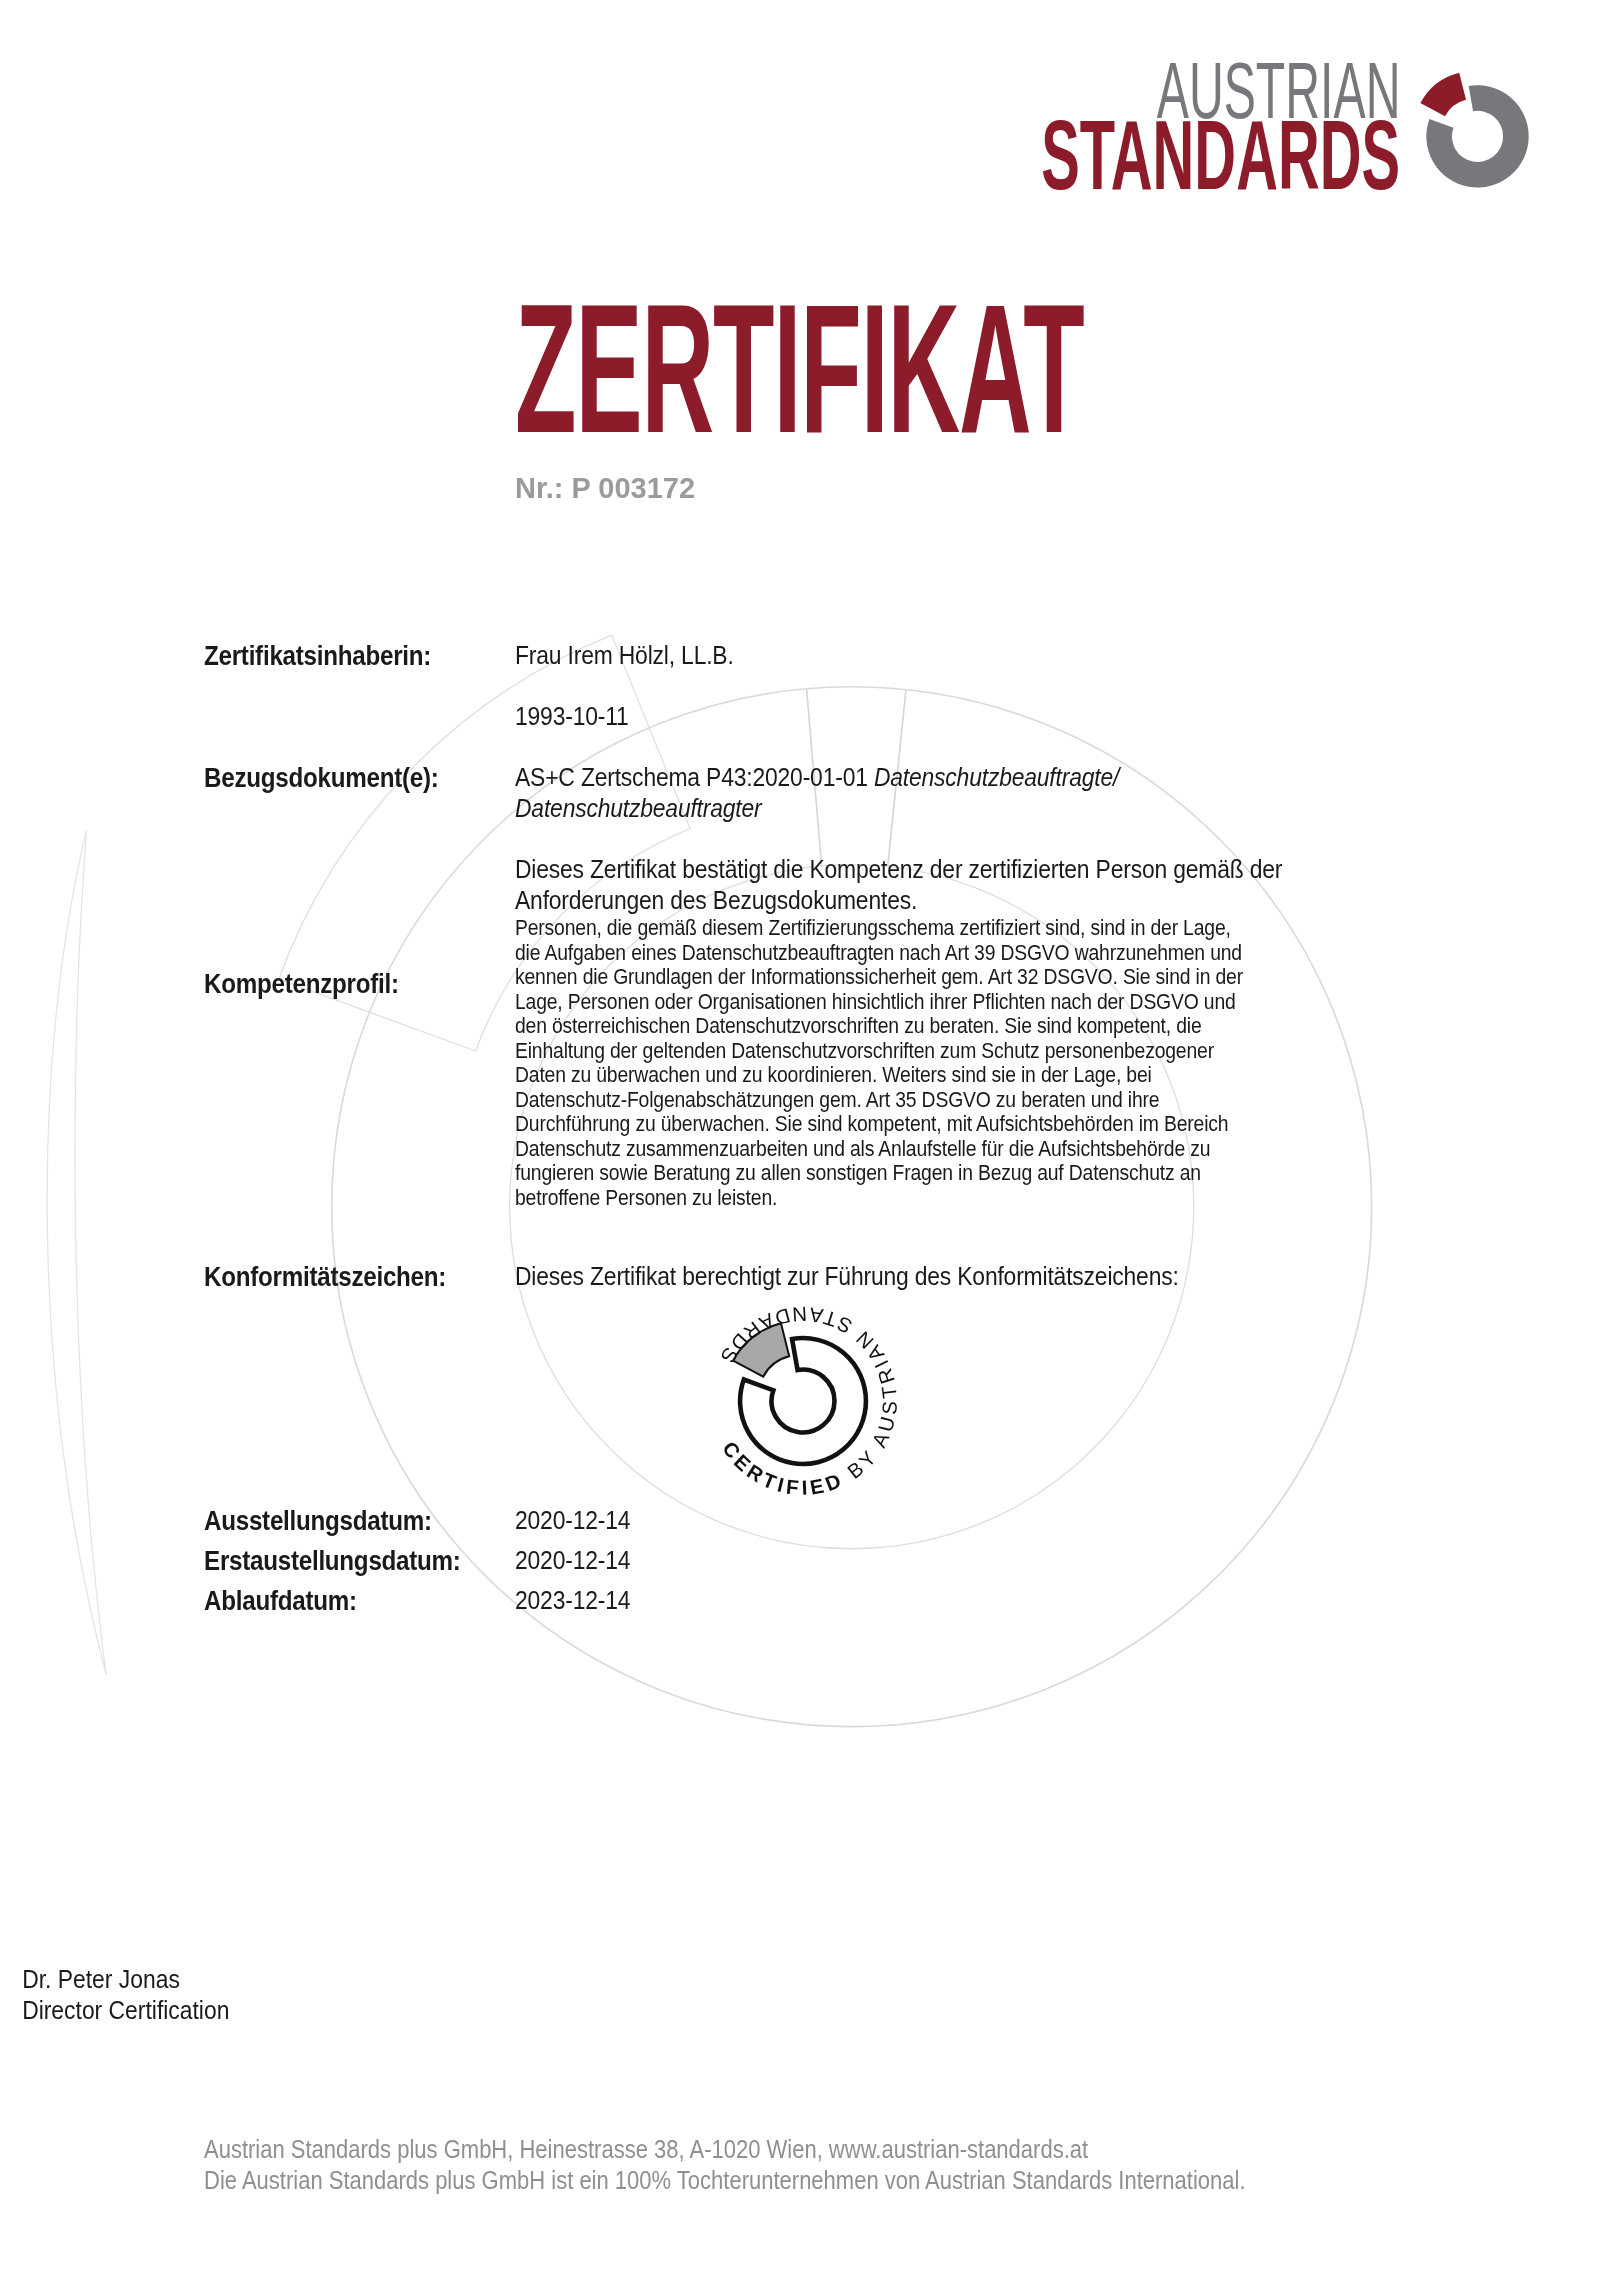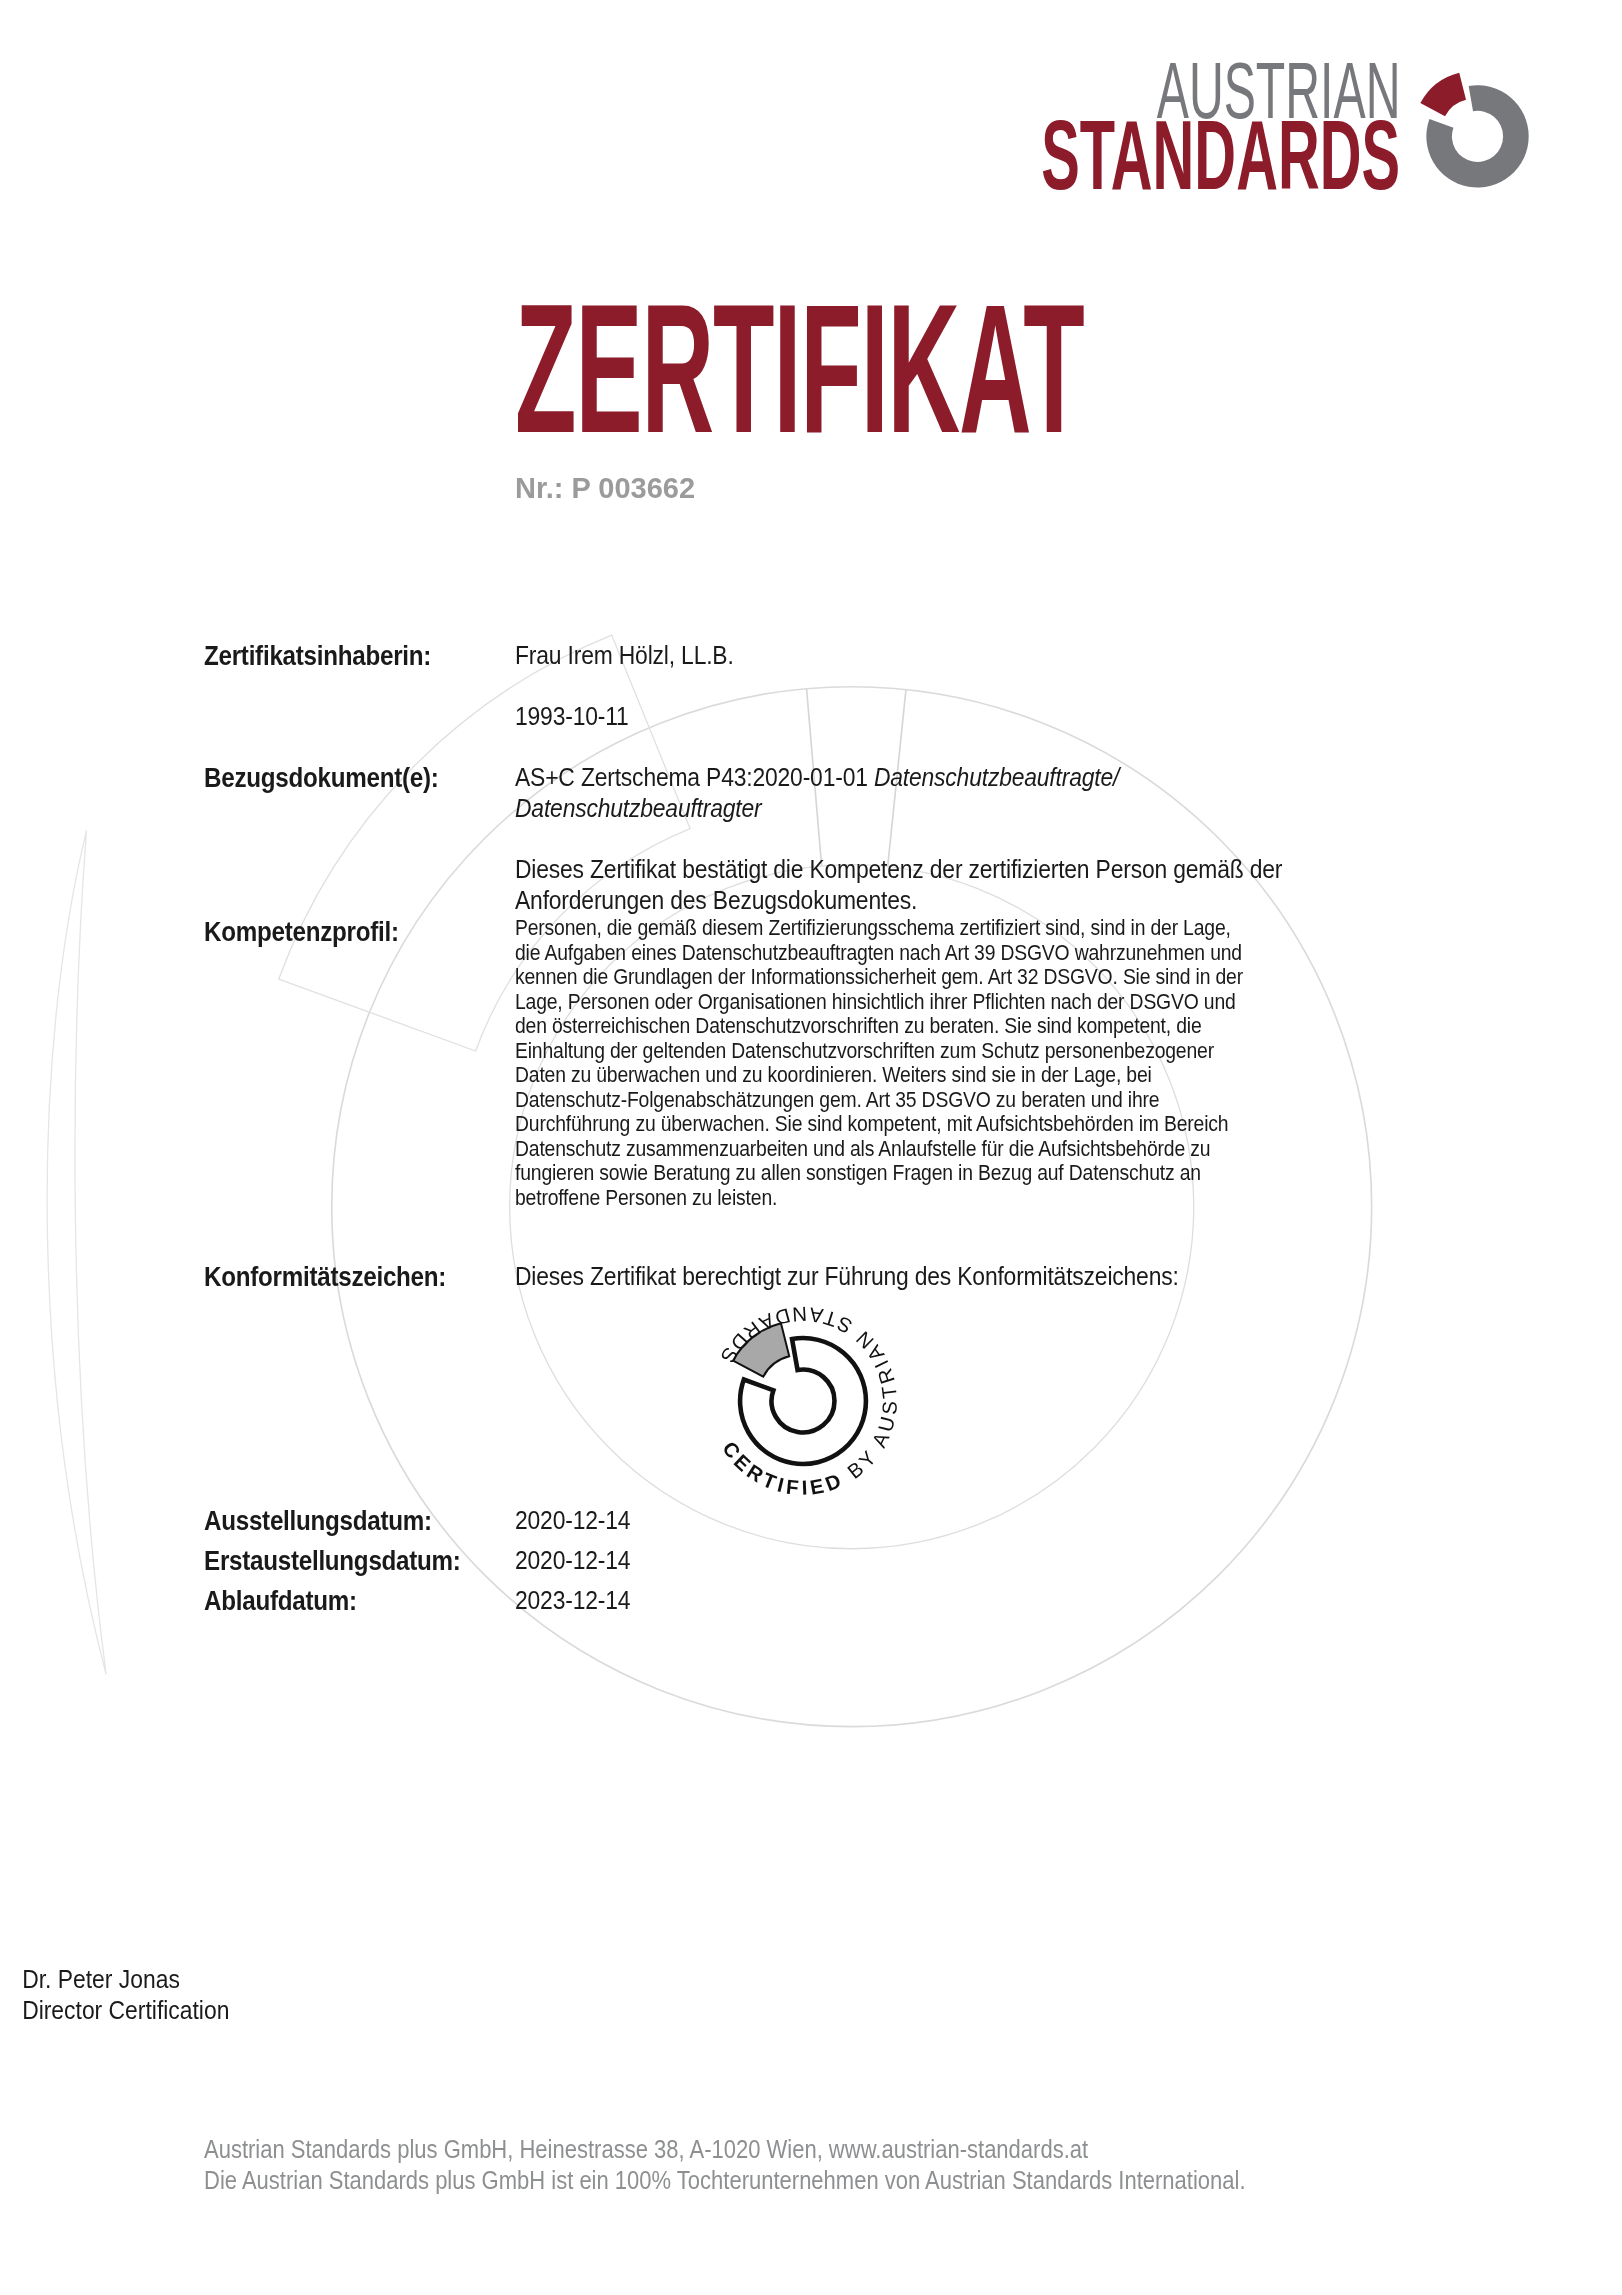--- a/index.html
+++ b/index.html
@@ -54,21 +54,21 @@
   </svg>
 
   <div class="logo-austrian content">AUSTRIAN</div>
   <div class="logo-standards content">STANDARDS</div>
   <svg class="logo-ring" width="119" height="152" viewBox="0 0 200 244">
     <path d="M85.1 41.3 A86 86 0 1 1 19.2 96.6 L59.6 111.3 A43 43 0 1 0 92.5 83.7 Z" fill="#77787b"></path>
     <path d="M3.9 70.1 A102 102 0 0 1 69.3 19.0 L80.7 64.6 A55 55 0 0 0 45.4 92.2 Z" fill="#8d1c2b"></path>
   </svg>
 
   <div class="title content">ZERTIFIKAT</div>
-  <div class="nr content">Nr.: P 003662</div>
+  <div class="nr content">Nr.: P 003172</div>
 
 
   <div class="label content" style="top:640px">
     <span class="cond">Zertifikatsinhaberin:</span>
   </div>
   <div class="value content" style="top:640px">
     <span class="cond">Frau Irem Hölzl, LL.B.</span>
   </div>
   <div class="value content" style="top:701px">
     <span class="cond">1993-10-11</span>
@@ -79,21 +79,21 @@
   </div>
   <div class="value content" style="top:762px">
     <span class="cond"><span>AS+C Zertschema P43:2020-01-01 </span><i>Datenschutzbeauftragte/</i>
 <i>Datenschutzbeauftragter</i></span>
   </div>
   <div class="value content" style="top:854px">
     <span class="cond">Dieses Zertifikat bestätigt die Kompetenz der zertifizierten Person gemäß der
 Anforderungen des Bezugsdokumentes.</span>
   </div>
 
-  <div class="label content" style="top:916px">
+  <div class="label content" style="top:968px">
     <span class="cond">Kompetenzprofil:</span>
   </div>
   <div class="value small content" style="top:916px">
     <span class="cond">Personen, die gemäß diesem Zertifizierungsschema zertifiziert sind, sind in der Lage,
 die Aufgaben eines Datenschutzbeauftragten nach Art 39 DSGVO wahrzunehmen und
 kennen die Grundlagen der Informationssicherheit gem. Art 32 DSGVO. Sie sind in der
 Lage, Personen oder Organisationen hinsichtlich ihrer Pflichten nach der DSGVO und
 den österreichischen Datenschutzvorschriften zu beraten. Sie sind kompetent, die
 Einhaltung der geltenden Datenschutzvorschriften zum Schutz personenbezogener
 Daten zu überwachen und zu koordinieren. Weiters sind sie in der Lage, bei

